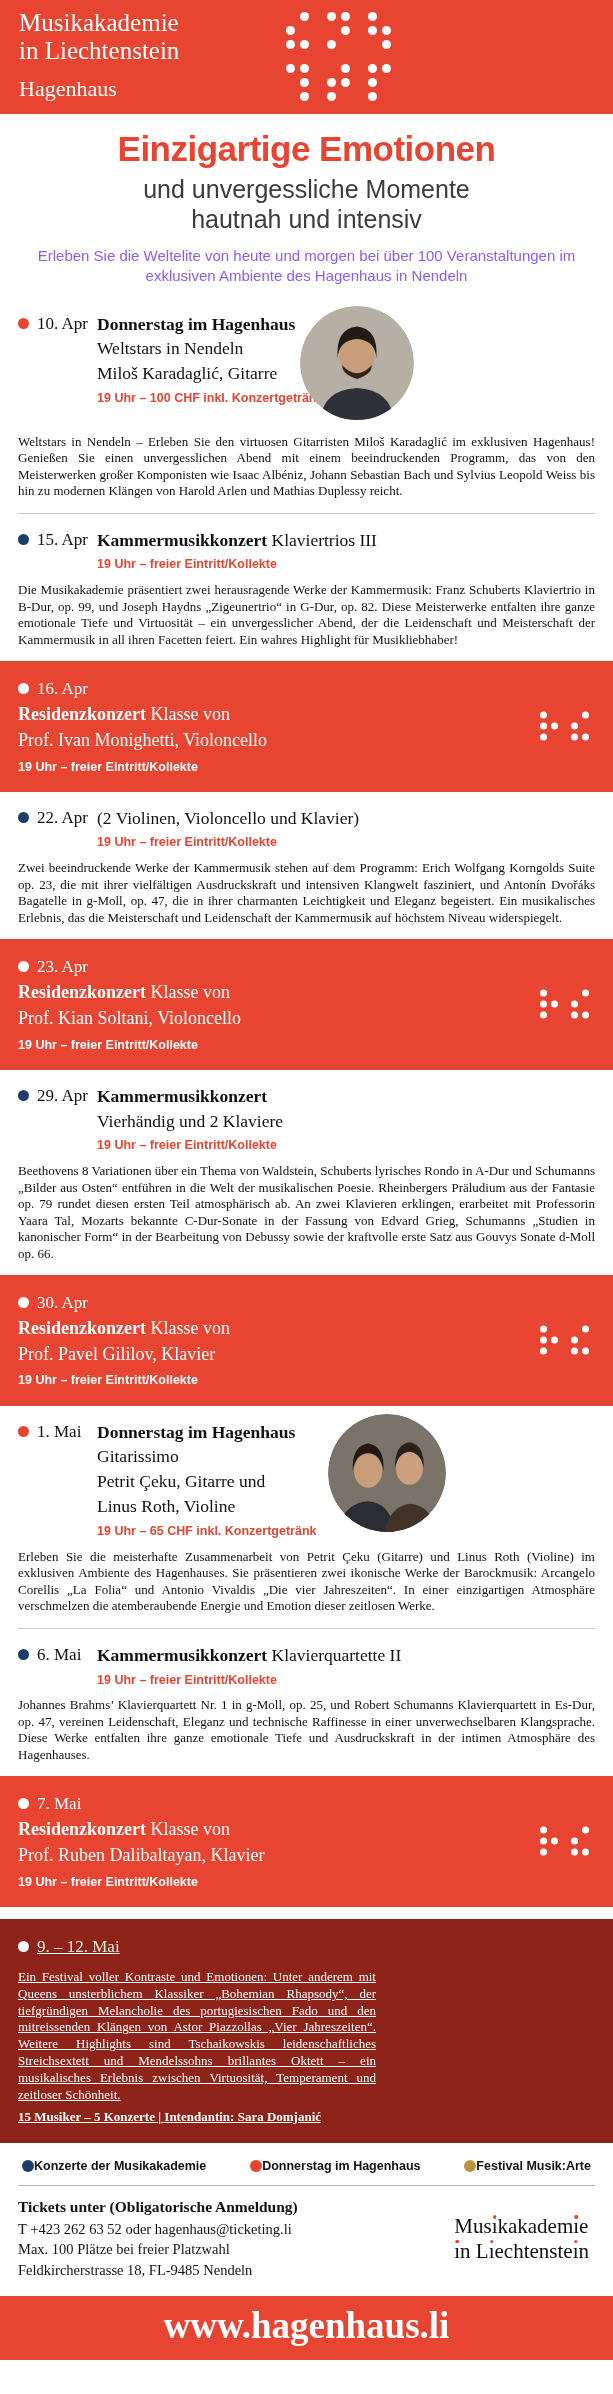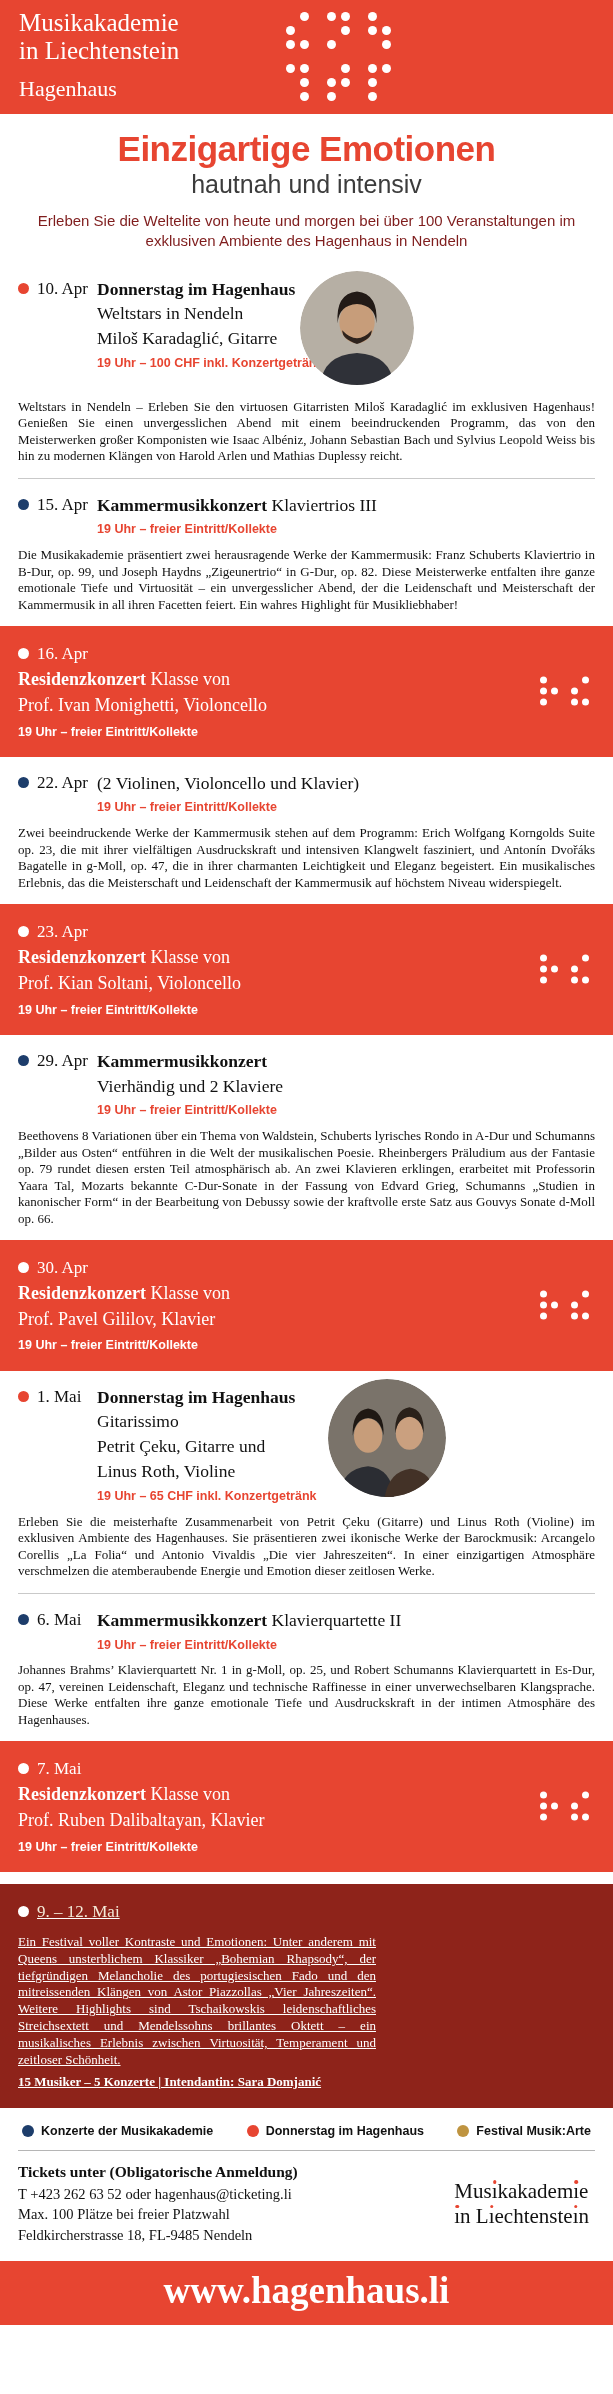--- a/index.html
+++ b/index.html
@@ -23,21 +23,21 @@
   .cell{display:grid;grid-template-columns:repeat(2,var(--ds,7px));grid-auto-rows:var(--ds,7px);gap:var(--dg,4px);}
   .cell i{display:block;width:100%;height:100%;border-radius:50%;background:currentColor;}
   .cell i.off{visibility:hidden;}
   .cell.big{--ds:9px;--dg:5px;}
 
   
   .hero{text-align:center;padding:15px 18px 12px;}
   .hero-title{color:var(--red);font-family:"Liberation Sans",sans-serif;font-size:35px;font-weight:bold;letter-spacing:-0.5px;}
   .hero-sub{font-family:"Liberation Sans",sans-serif;font-size:25px;color:#3c3c3c;line-height:1.2;}
   .hero-sub.first{margin-top:5px;}
-  .hero-intro{font-family:"Liberation Sans",sans-serif;font-size:15px;line-height:1.32;margin:12px auto 0;max-width:545px;color:#7f1d1d;}
+  .hero-intro{font-family:"Liberation Sans",sans-serif;font-size:15px;line-height:1.32;margin:12px auto 0;max-width:545px;color:#8b5cf6;}
 
   
   .event{padding:14px 18px 2px;}
   .event-head{display:flex;position:relative;}
   .event-head.with-photo{min-height:114px;}
   .date-col{width:79px;flex:none;display:flex;align-items:flex-start;gap:8px;}
   .bullet{width:11px;height:11px;border-radius:50%;margin-top:6px;flex:none;}
   .bullet.red{background:var(--red);}
   .bullet.blue{background:var(--blue);}
   .bullet.white{background:#fff;}
@@ -68,21 +68,21 @@
   .f-left{width:358px;flex:none;}
   .f-desc{font-size:13px;line-height:1.3;text-align:justify;}
   .f-credits{font-size:13px;font-weight:bold;margin-top:5px;}
   .f-brand{flex:1;text-align:center;padding-top:12px;color:var(--cream);}
   .festival-word{font-size:17px;letter-spacing:6px;}
   .musikarte{font-size:27px;margin-top:9px;}
   .f-dots{display:flex;gap:13px;justify-content:center;margin-top:15px;color:var(--gold);}
 
   
   .legend{display:flex;justify-content:space-between;align-items:center;padding:16px 22px 12px;font-family:"Liberation Sans",sans-serif;font-size:12.5px;font-weight:bold;}
-  .legend-item{display:flex;align-items:center;gap:7px;}
+  .legend-item{display:flex;align-items:center;}
   .legend .bullet{margin-top:0;width:12px;height:12px;}
   .legend-rule{border:none;border-top:1px solid #b5b5b5;margin:0 18px;}
 
   .footer{display:flex;justify-content:space-between;align-items:center;padding:12px 18px 14px;}
   .f-ticket-title{font-weight:bold;font-size:15.5px;margin-bottom:3px;}
   .f-line{font-size:14.5px;line-height:1.4;}
   .footer-logo{font-size:21px;line-height:1.18;padding-right:6px;}
   .ri{position:relative;}
   .ri b{position:absolute;left:50%;top:0.04em;transform:translateX(-50%);width:0.17em;height:0.17em;border-radius:50%;background:var(--red);}
 
@@ -144,20 +144,21 @@
         <i></i>
         <i class="off"></i>
         <i></i>
         <i class="off"></i>
       </span>
   </div>
 </header>
 
 <section class="hero">
   <div class="hero-title">Einzigartige Emotionen</div>
+  <div class="hero-sub first">und unvergessliche Momente</div>
   <div class="hero-sub">hautnah und intensiv</div>
   <p class="hero-intro">Erleben Sie die Weltelite von heute und morgen bei über 100 Veranstaltungen im exklusiven Ambiente des Hagenhaus in Nendeln</p>
 </section>
 
 <section class="event">
   <div class="event-head with-photo">
     <div class="date-col">
       <span class="bullet red"></span>
       <span class="date">10. Apr</span>
     </div>

